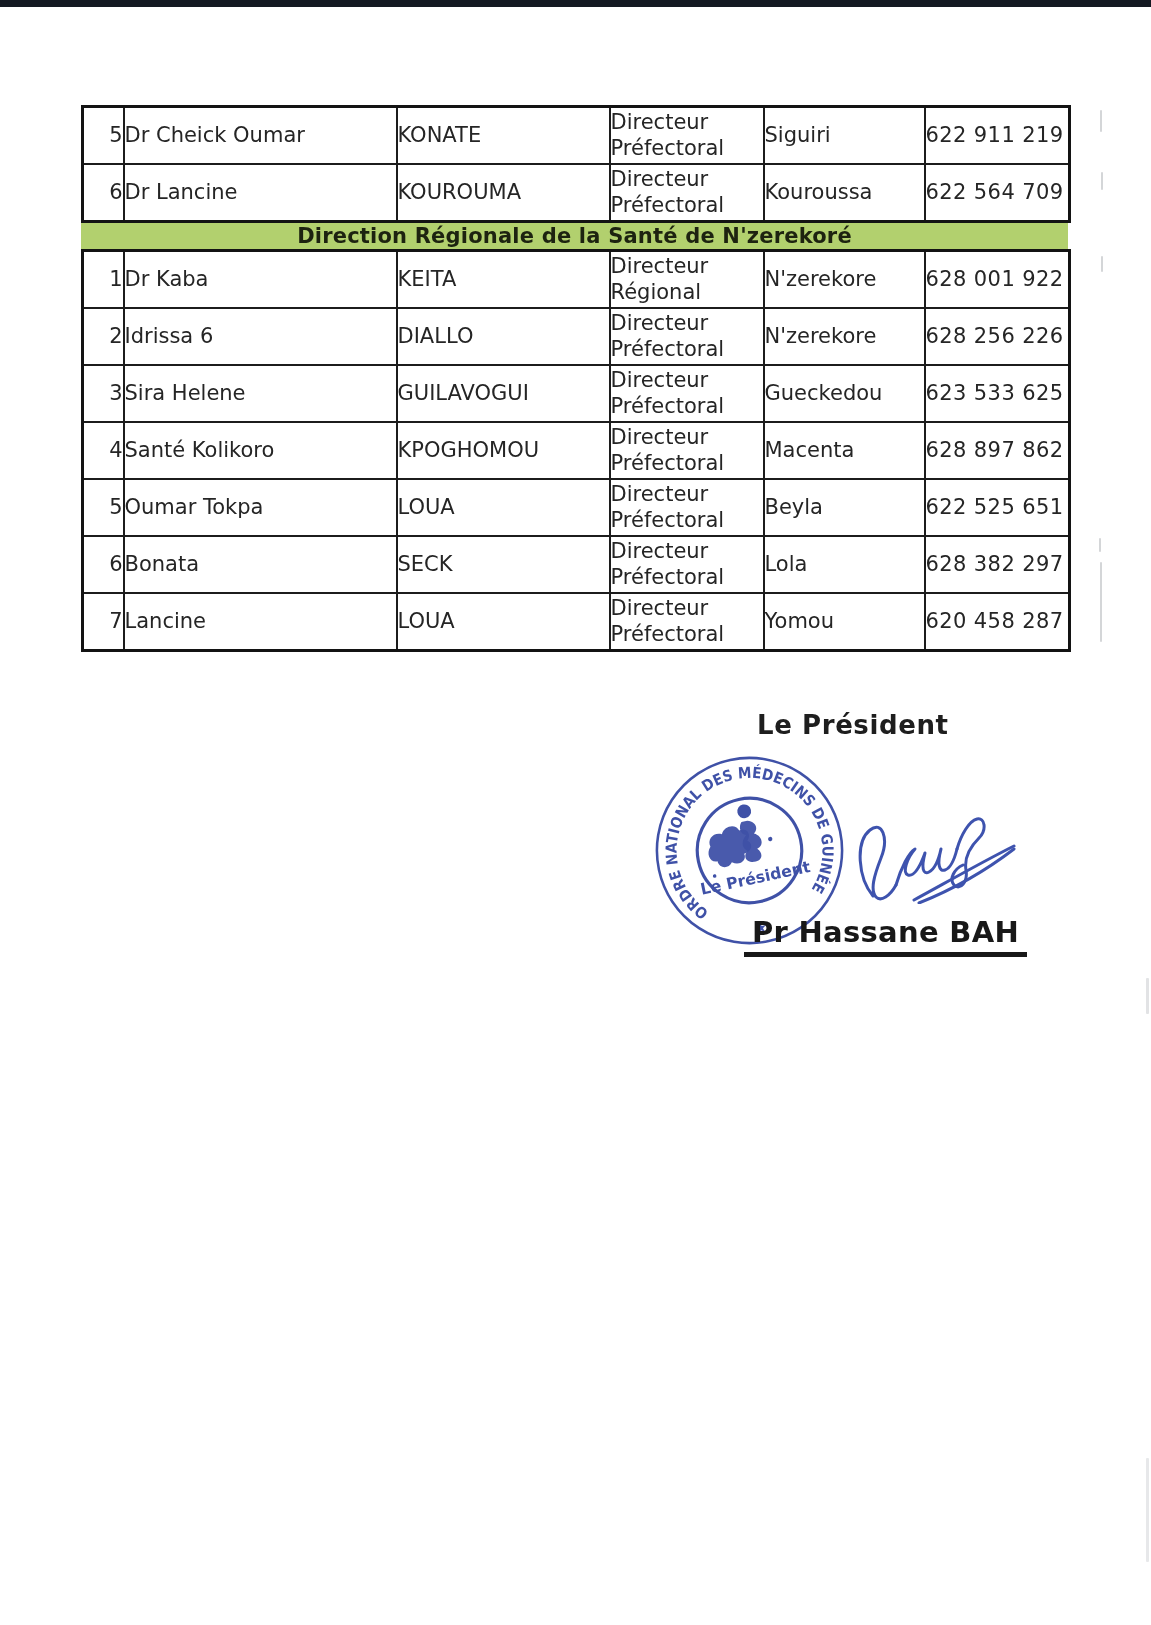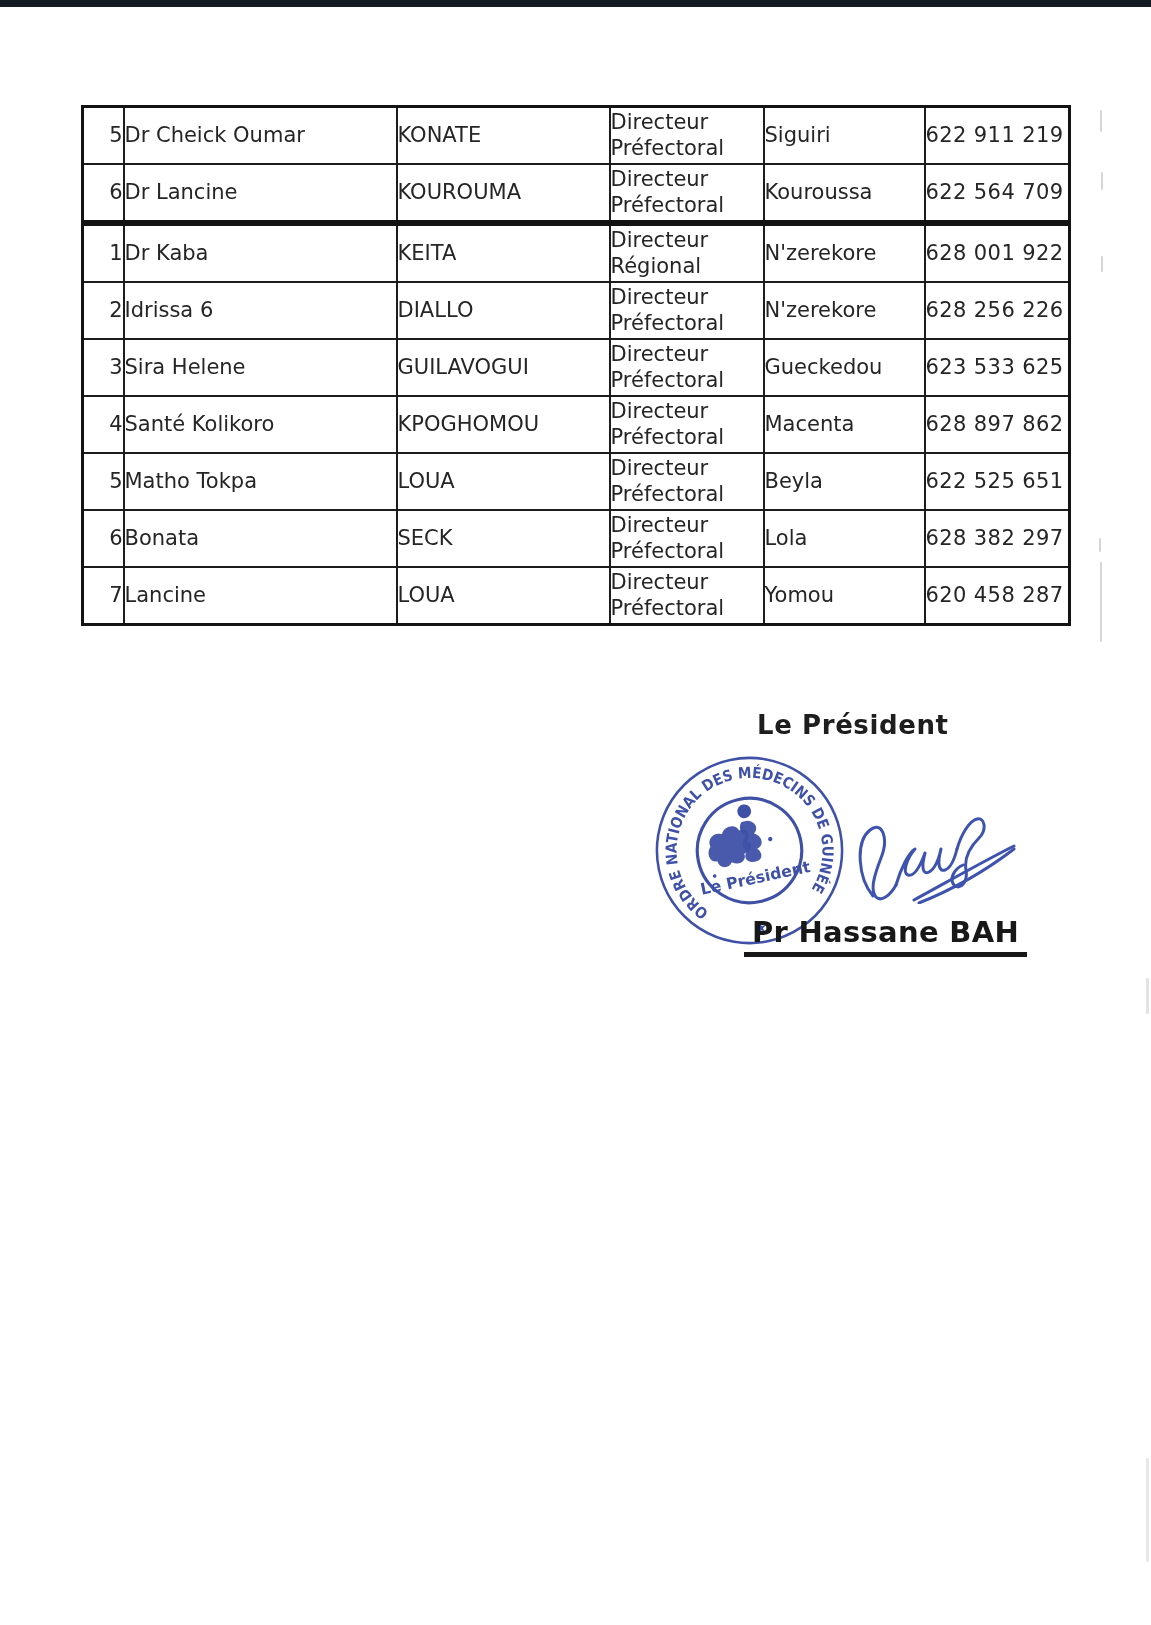--- a/index.html
+++ b/index.html
@@ -108,20 +108,21 @@
       <td class="col-num">6</td>
       <td class="col-first">Dr Lancine</td>
       <td class="col-last">KOUROUMA</td>
       <td class="col-title">Directeur Préfectoral</td>
       <td class="col-city">Kouroussa</td>
       <td class="col-phone">622 564 709</td>
     </tr>
         </tbody>
     </table>
 
+    <div class="section-band">Direction Régionale de la Santé de N'zerekoré</div>
 
     <table class="dir-table">
       <colgroup>
         <col style="width:41px">
           <col style="width:273px">
           <col style="width:213px">
         <col style="width:154px">
           <col style="width:161px">
           <col style="width:145px">
       </colgroup>
@@ -153,21 +154,21 @@
           <tr>
       <td class="col-num">4</td>
       <td class="col-first">Santé Kolikoro</td>
       <td class="col-last">KPOGHOMOU</td>
       <td class="col-title">Directeur Préfectoral</td>
       <td class="col-city">Macenta</td>
       <td class="col-phone">628 897 862</td>
     </tr>
           <tr>
       <td class="col-num">5</td>
-      <td class="col-first">Matho Tokpa</td>
+      <td class="col-first">Oumar Tokpa</td>
       <td class="col-last">LOUA</td>
       <td class="col-title">Directeur Préfectoral</td>
       <td class="col-city">Beyla</td>
       <td class="col-phone">622 525 651</td>
     </tr>
           <tr>
       <td class="col-num">6</td>
       <td class="col-first">Bonata</td>
       <td class="col-last">SECK</td>
       <td class="col-title">Directeur Préfectoral</td>

